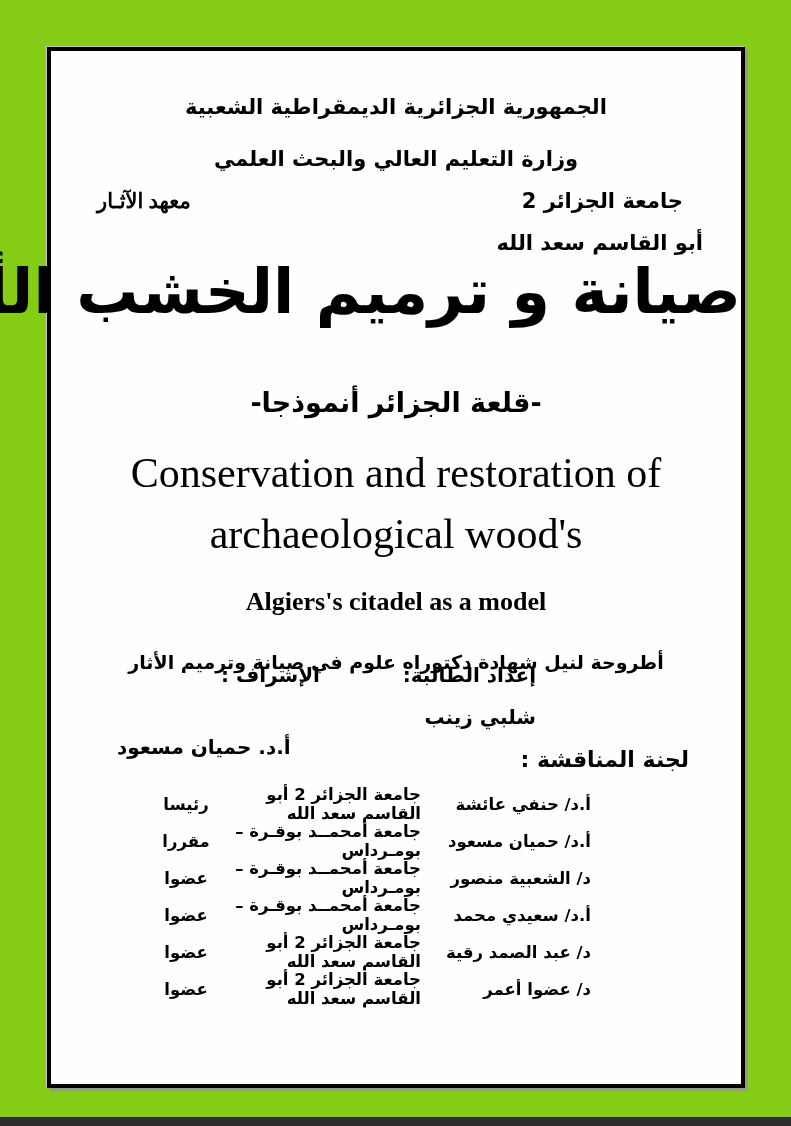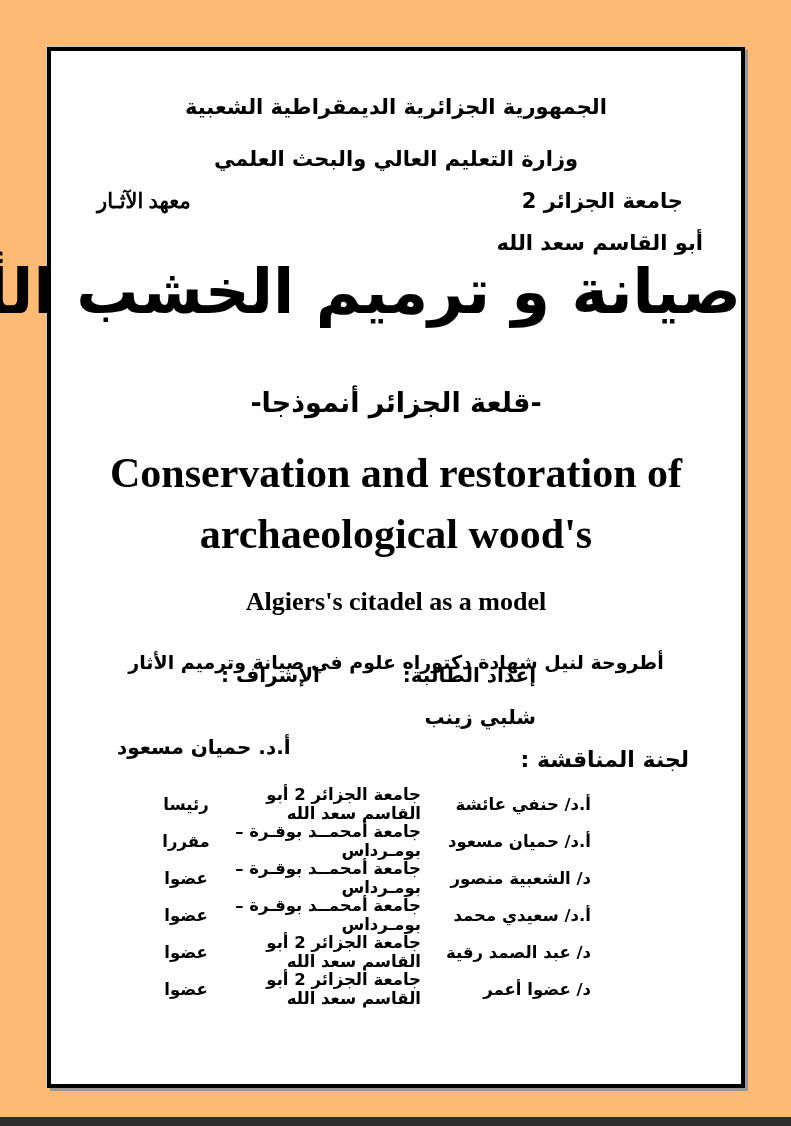--- a/index.html
+++ b/index.html
@@ -9,21 +9,21 @@
     width: 791px;
     height: 1126px;
     overflow: hidden;
     font-family: "DejaVu Sans", sans-serif;
     color: #000;
   }
   .page {
     position: relative;
     width: 791px;
     height: 1126px;
-    background: #fdba74;
+    background: #84cc16;
   }
   .frame {
     position: absolute;
     left: 47px;
     top: 47px;
     width: 690px;
     height: 1033px;
     border: 4px solid #000;
     background: #fefefe;
     box-shadow: 3px 3px 0 #979797, -1px -1px 0 #c9c9c9;
@@ -49,21 +49,21 @@
   .subtitle-ar {
     top: 336px;
     font-size: 27px;
     font-weight: bold;
   }
   .title-en {
     top: 392px;
     font-family: "Liberation Serif", "DejaVu Serif", serif;
     font-size: 42px;
     line-height: 61px;
-    font-weight: bold;
+    font-weight: normal;
   }
   .subtitle-en {
     top: 536px;
     font-family: "Liberation Serif", "DejaVu Serif", serif;
     font-size: 26px;
     font-weight: bold;
   }
   .thesis-line {
     top: 572px;
     font-size: 19px;

